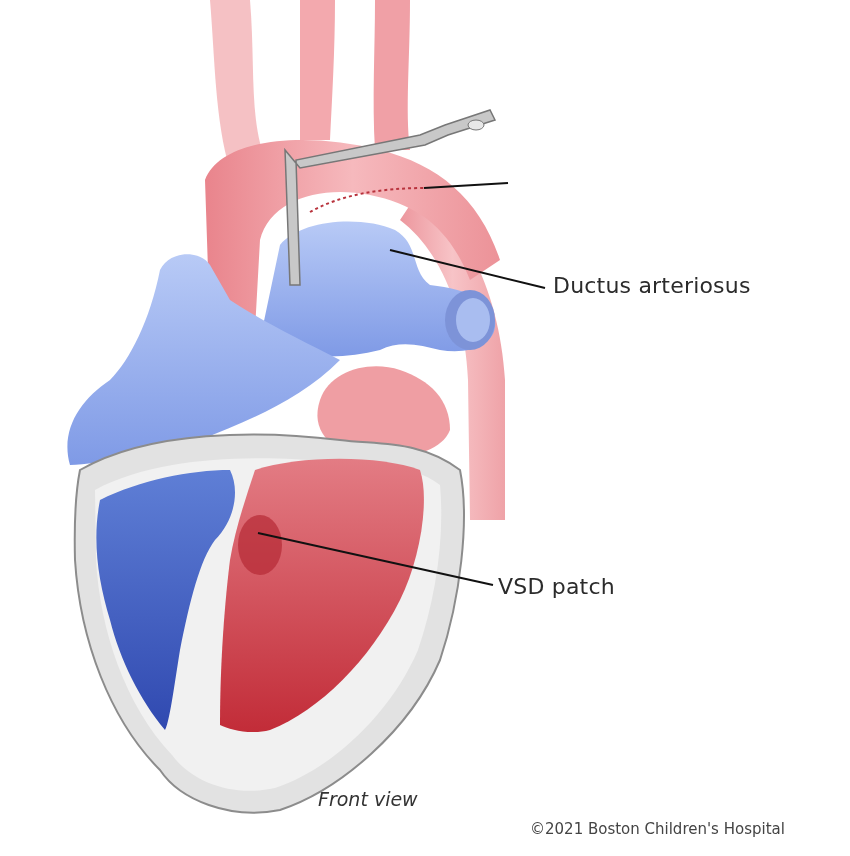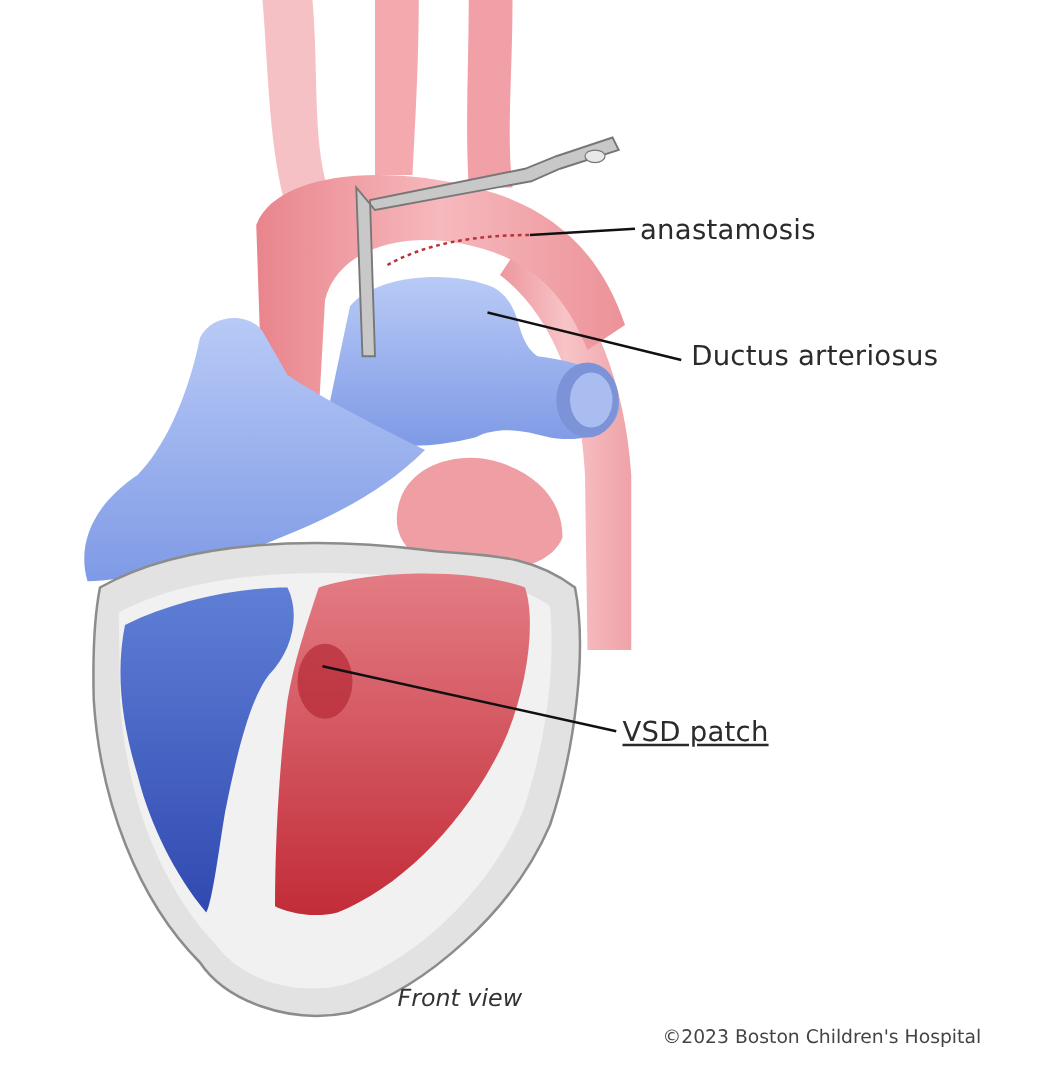--- a/index.html
+++ b/index.html
@@ -82,23 +82,22 @@
     <path d="M285 150 L290 285 L300 285 L296 160 L420 135 L445 125 L490 110 L495 120 L448 135 L425 145 L300 168 Z" fill="#c8c8c8" stroke="#777" stroke-width="1.5"></path>
     <ellipse cx="476" cy="125" rx="8" ry="5" fill="#e8e8e8" stroke="#777"></ellipse>
   </g>
 
   <line x1="424" y1="188" x2="508" y2="183" stroke="#111" stroke-width="2"></line>
   <line x1="390" y1="250" x2="545" y2="288" stroke="#111" stroke-width="2"></line>
   <line x1="258" y1="533" x2="493" y2="585" stroke="#111" stroke-width="2"></line>
 </svg>
 
 <div class="label" style="left:512px;top:172px;">
-  <div>anastamosis</div>
 </div>
 <div class="label" style="left:553px;top:273px;">
   <div>Ductus arteriosus</div>
 </div>
-<div class="label" style="left:498px;top:574px;text-decoration:underline;">
+<div class="label" style="left:498px;top:574px;">
   <div>VSD patch</div>
 </div>
 
 <div class="caption" style="left:318px;top:788px;text-align:center;">Front view</div>
-<div class="credit" style="left:530px;top:820px;">©2023 Boston Children's Hospital</div>
+<div class="credit" style="left:530px;top:820px;">©2021 Boston Children's Hospital</div>
 
 </body></html>

